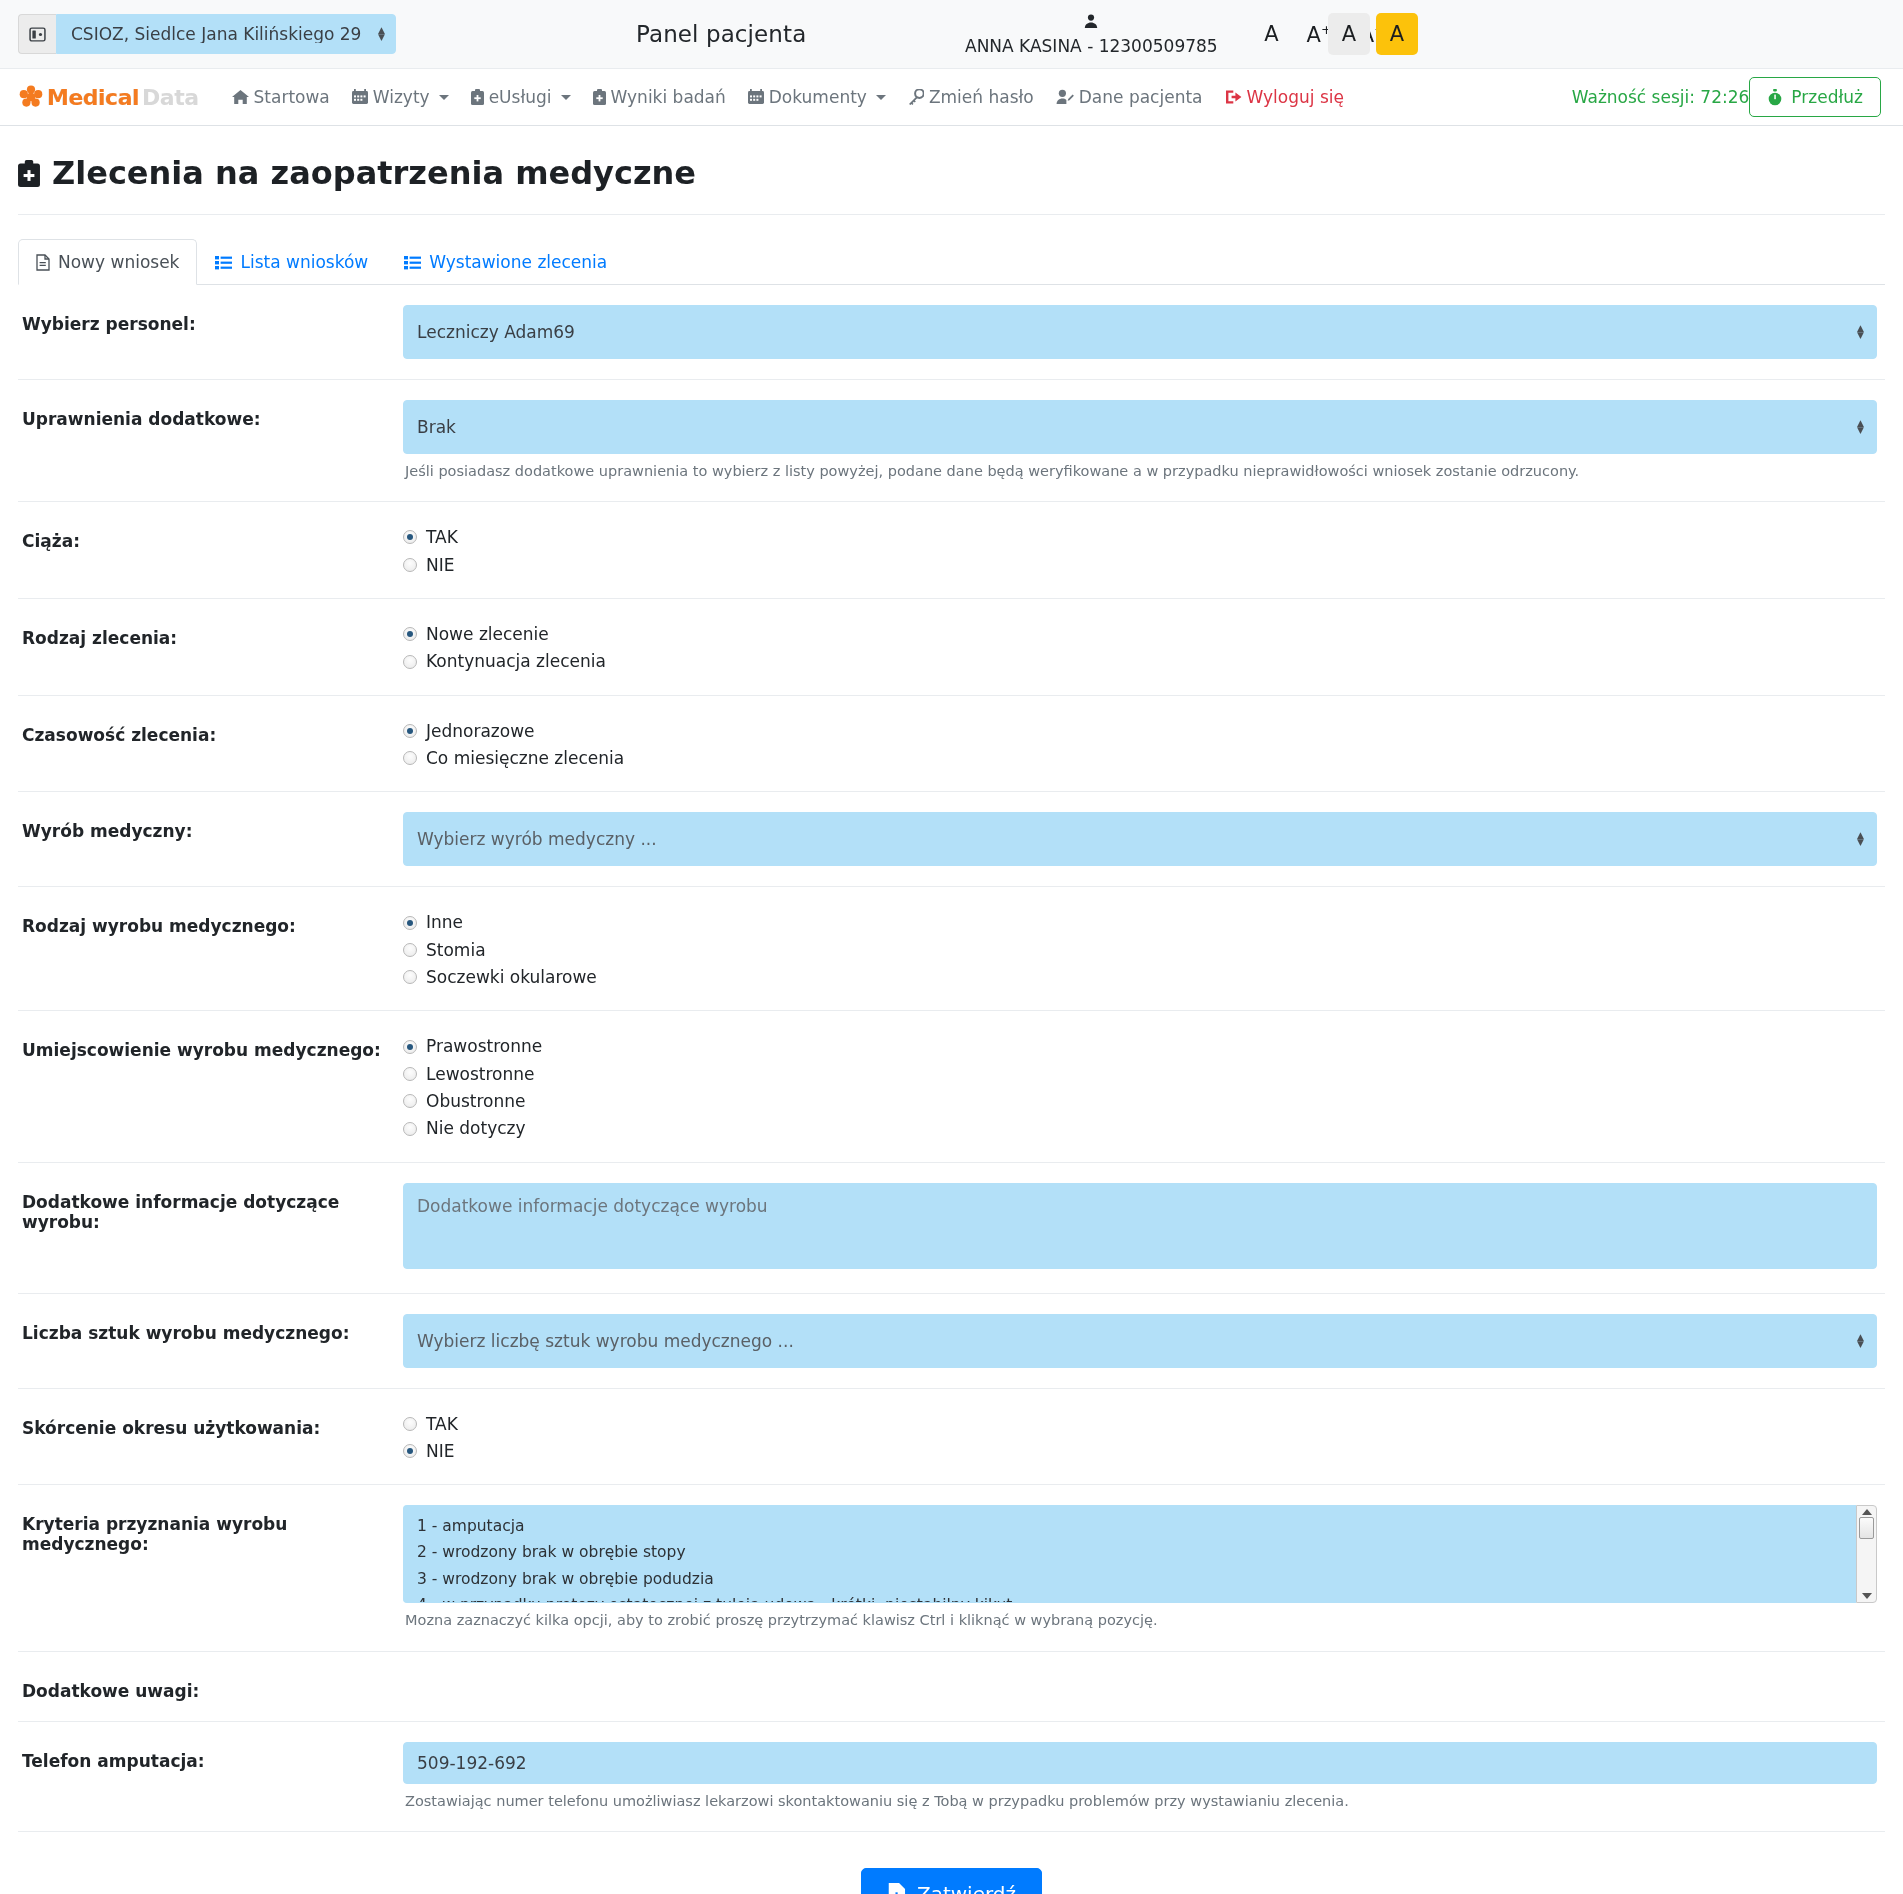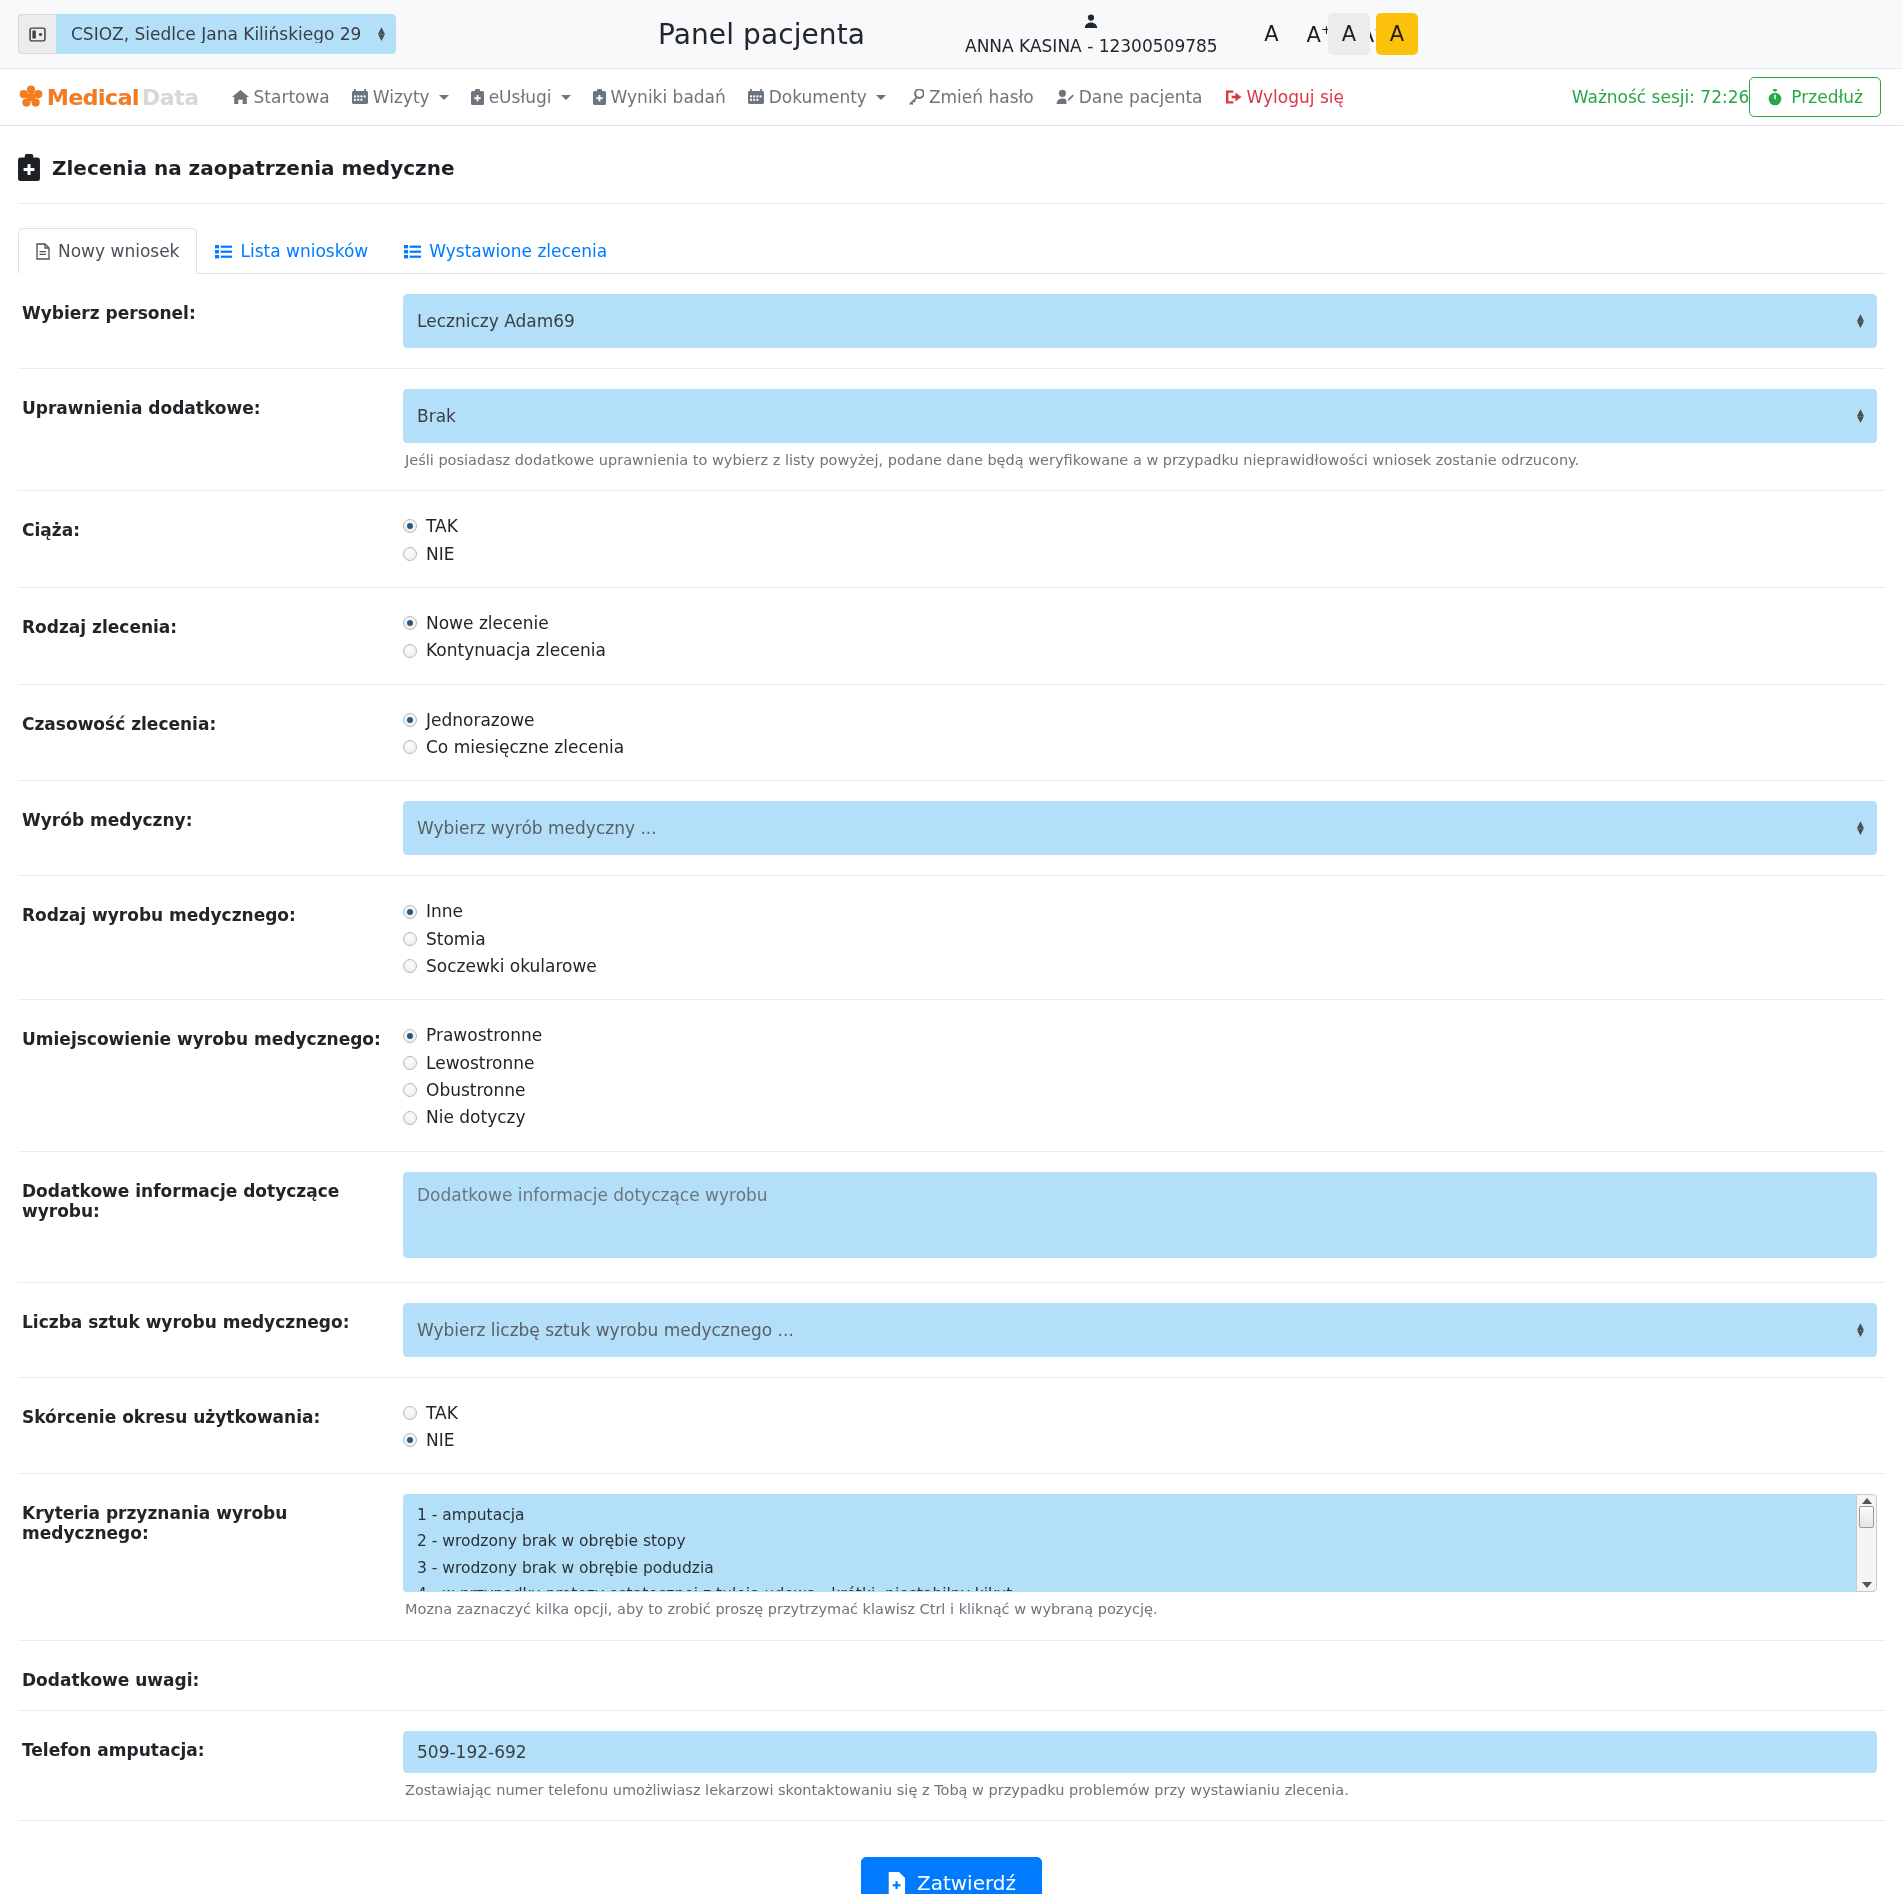--- a/index.html
+++ b/index.html
@@ -51,22 +51,22 @@
   .facility-wrap .updown {
     position: absolute; right: 11px; top: 50%;
     transform: translateY(-50%);
     pointer-events: none;
     font-size: 13px; line-height: 9px;
     color: #4a4f54;
     display: flex; flex-direction: column;
   }
   .panel-title {
     position: absolute;
-    left: 658px;
-    font-size: 28px;
+    left: 636px;
+    font-size: 23px;
     color: #23272b;
     letter-spacing: .1px;
   }
   .patient-info {
     position: absolute;
     left: 965px;
     font-size: 17px;
     color: #23272b;
     display: flex; align-items: center; gap: 7px; flex-direction: column;
   }
@@ -163,21 +163,21 @@
     padding: 9px 17px;
     font-family: inherit;
     font-size: 17px;
     cursor: pointer;
     display: flex; align-items: center; gap: 8px;
   }
 
   
   .page-wrap { padding: 0 18px; }
   .page-title {
-    font-size: 20px;
+    font-size: 32px;
     font-weight: bold;
     color: #1d2125;
     display: flex; align-items: center; gap: 12px;
     padding: 28px 0 22px 0;
     border-bottom: 1px solid #e9ecef;
     margin-bottom: 0;
   }
 
   
   .tabs {

